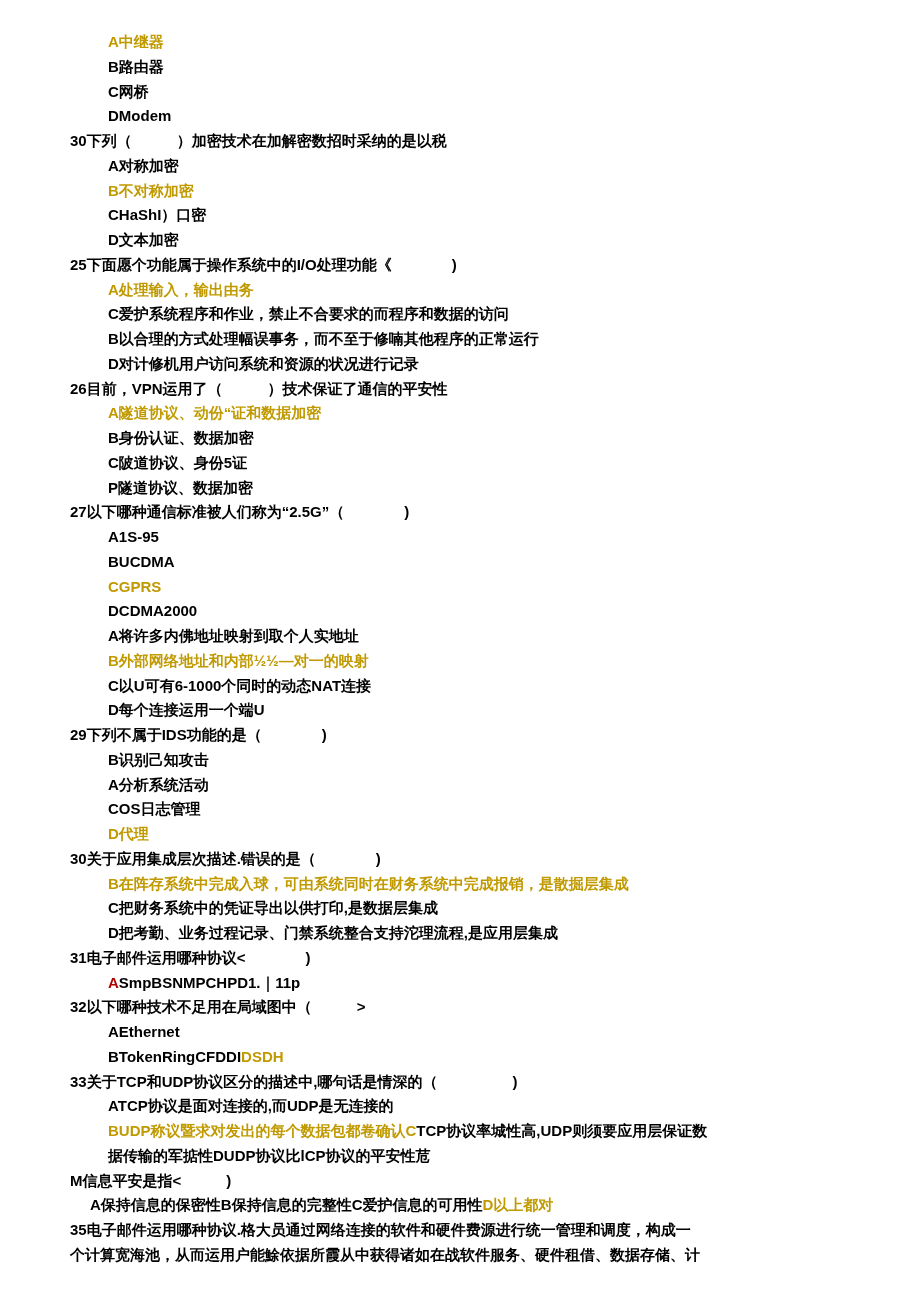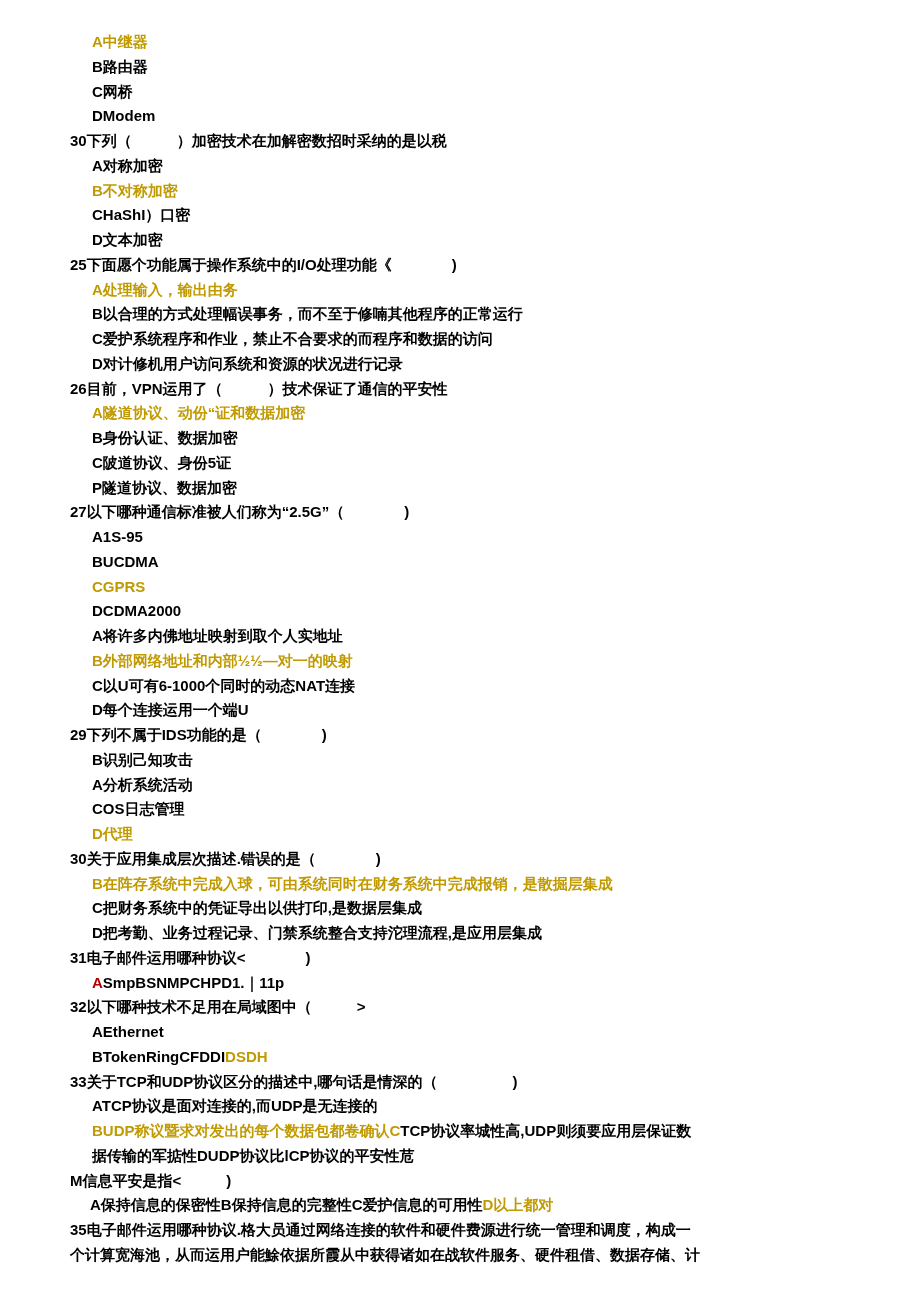--- a/index.html
+++ b/index.html
@@ -7,21 +7,21 @@
     font-size: 15px;
     line-height: 1.65;
     color: #000;
     background: #fff;
     margin: 0;
     padding: 30px 60px 30px 70px;
     width: 920px;
     box-sizing: border-box;
   }
   .opt {
-    margin-left: 22px;
+    margin-left: 38px;
     font-weight: bold;
   }
   .q {
     font-weight: bold;
   }
   .stem-indent {
     margin-left: 20px;
     font-weight: bold;
   }
   .hl {
@@ -39,22 +39,22 @@
     <div class="opt">B路由器</div>
     <div class="opt">C网桥</div>
     <div class="opt">DModem</div>
     <div class="q"><span>30</span><span>下列（　　　）加密技术在加解密数招时采纳的是以税</span></div>
     <div class="opt">A对称加密</div>
     <div class="opt hl">B不对称加密</div>
     <div class="opt">CHaShI）口密</div>
     <div class="opt">D文本加密</div>
     <div class="q"><span>25</span><span>下面愿个功能属于操作系统中的I/O处理功能《　　　　)</span></div>
     <div class="opt hl">A处理输入，输出由务</div>
+    <div class="opt">C爱护系统程序和作业，禁止不合要求的而程序和数据的访问</div>
     <div class="opt">B以合理的方式处理幅误事务，而不至于修喃其他程序的正常运行</div>
-    <div class="opt">C爱护系统程序和作业，禁止不合要求的而程序和数据的访问</div>
     <div class="opt">D对计修机用户访问系统和资源的状况进行记录</div>
     <div class="q"><span>26</span><span>目前，VPN运用了（　　　）技术保证了通信的平安性</span></div>
     <div class="opt hl">A隧道协议、动份“证和数据加密</div>
     <div class="opt">B身份认证、数据加密</div>
     <div class="opt">C陂道协议、身份5证</div>
     <div class="opt">P隧道协议、数据加密</div>
     <div class="q"><span>27</span><span>以下哪种通信标准被人们称为“2.5G”（　　　　)</span></div>
     <div class="opt">A1S-95</div>
     <div class="opt">BUCDMA</div>
     <div class="opt hl">CGPRS</div>

